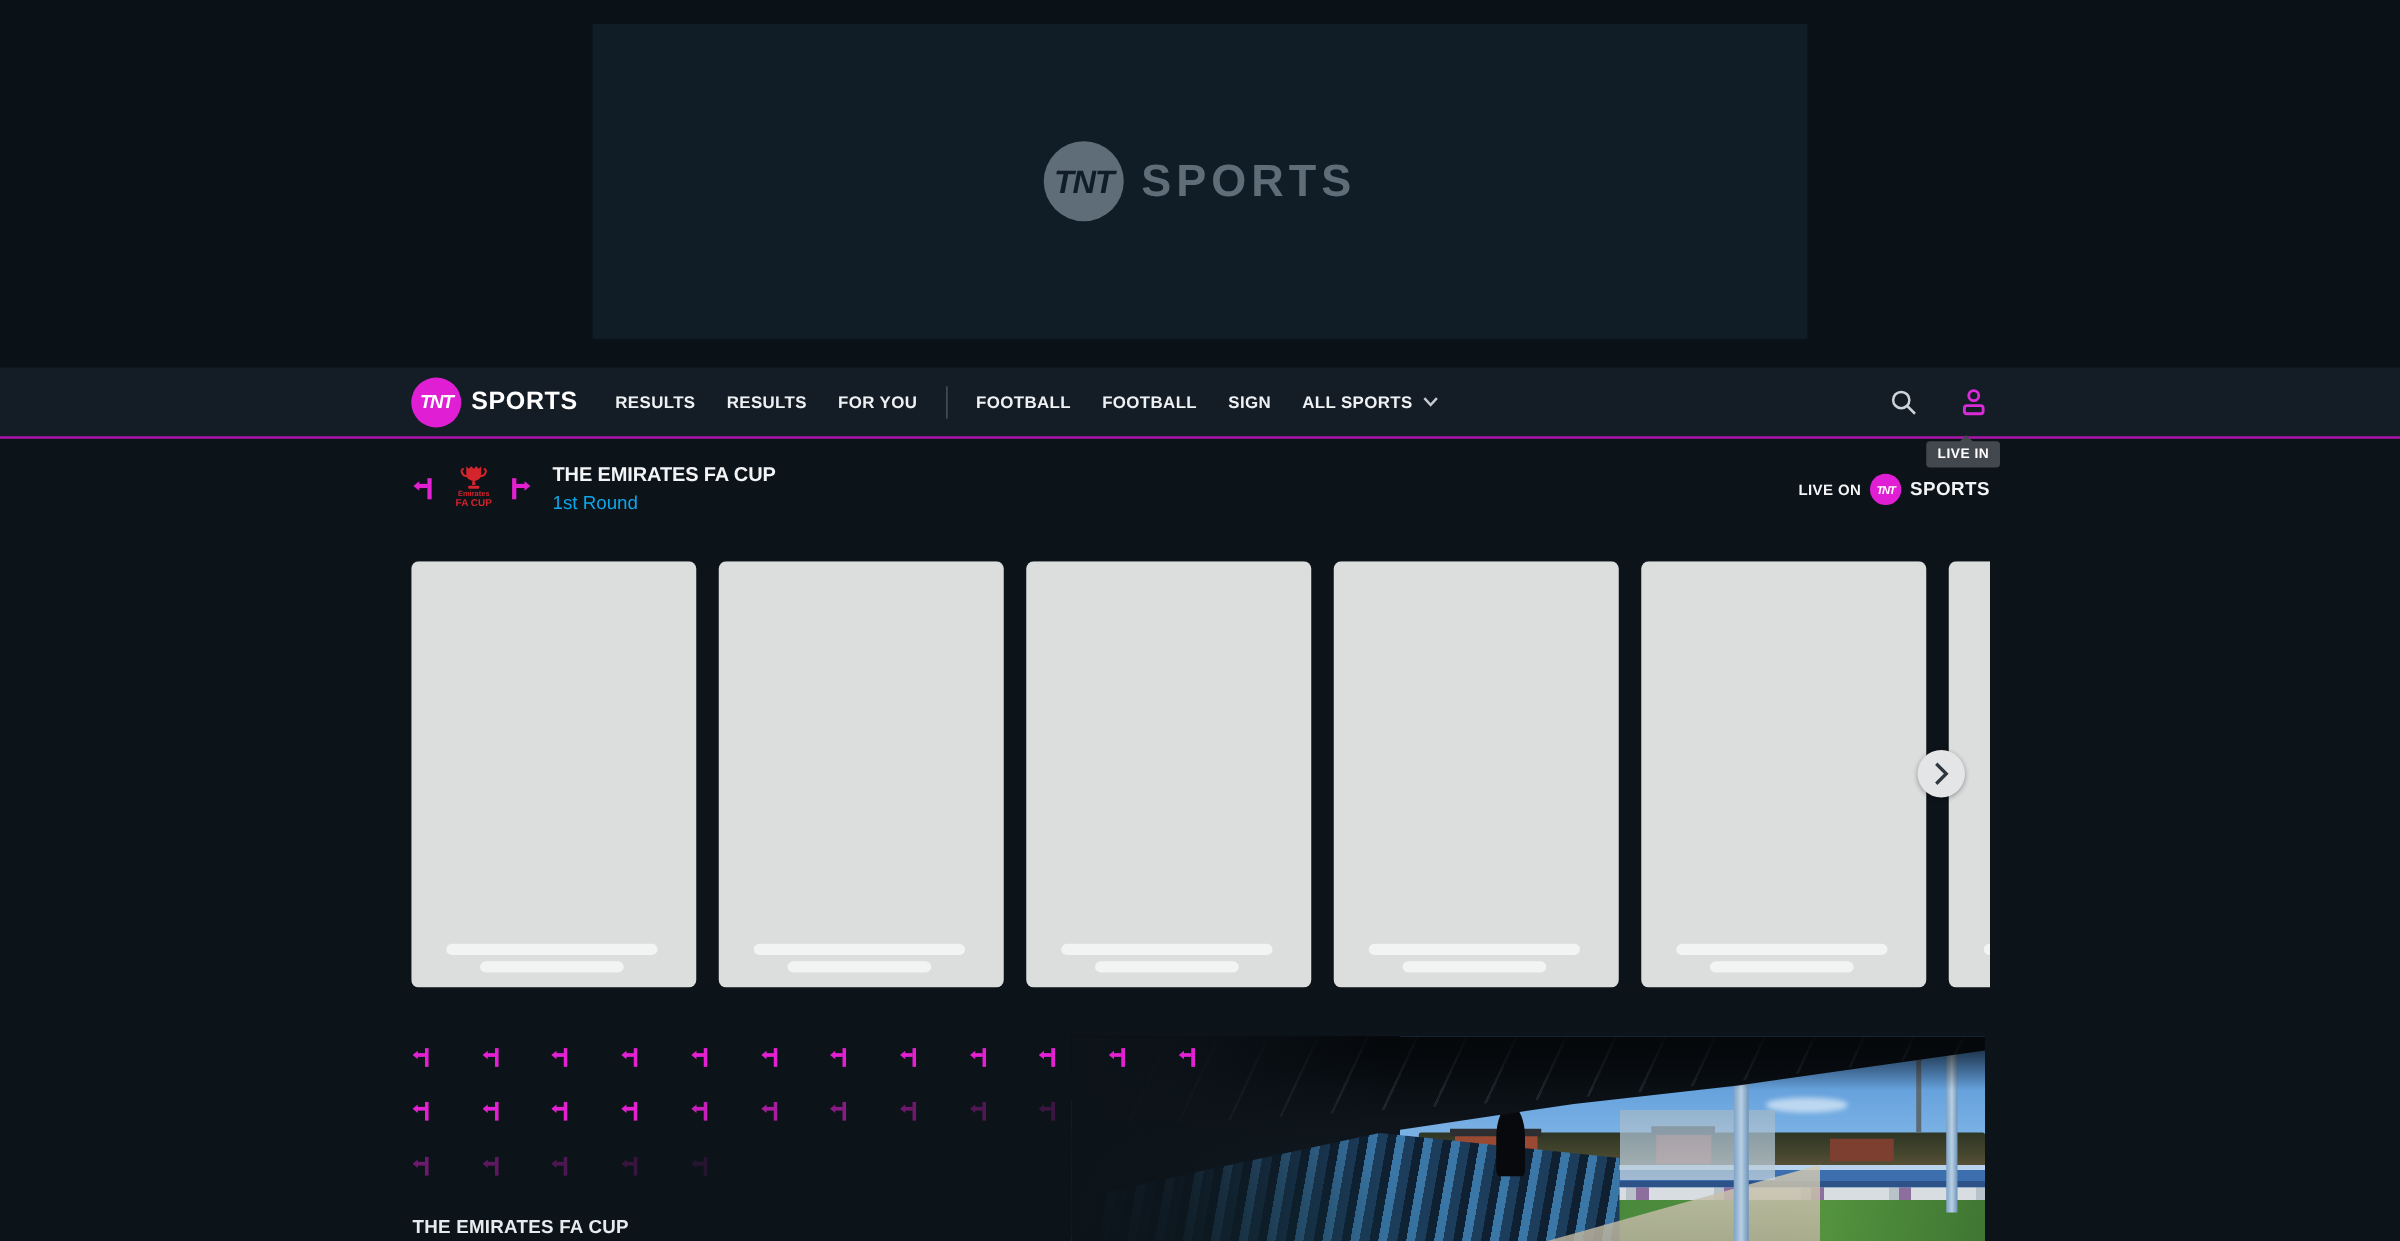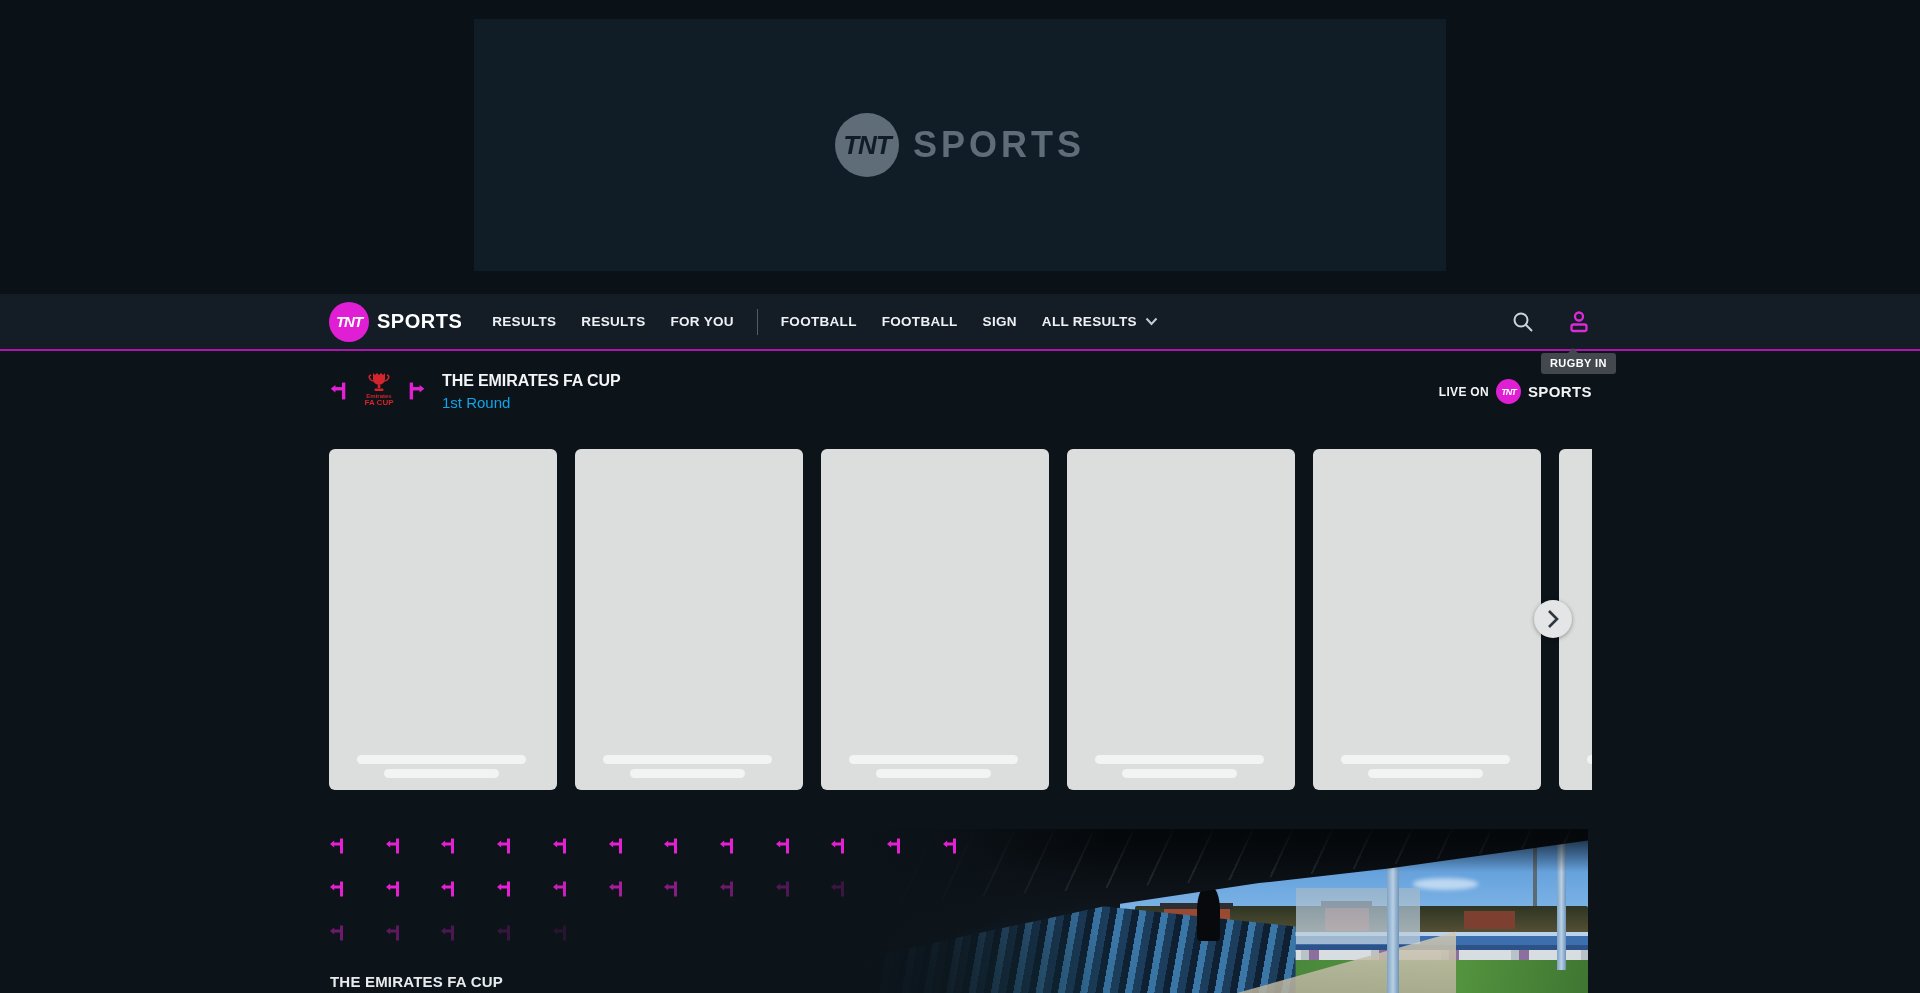--- a/index.html
+++ b/index.html
@@ -113,21 +113,21 @@
           <li class="nav-item">RESULTS</li>
           <li class="nav-item">FOR YOU</li>
         </ul>
       <div class="nav-divider"></div>
       <ul class="nav-list" id="nav-sports">
           <li class="nav-item">FOOTBALL</li>
           <li class="nav-item">FOOTBALL</li>
           <li class="nav-item">SIGN</li>
         </ul>
       <div class="all-sports">
-        <span class="nav-item">ALL RESULTS</span>
+        <span class="nav-item">ALL SPORTS</span>
         <svg width="13" height="9" viewBox="0 0 13 9">
             <polyline points="1.5,1.5 6.5,7 11.5,1.5" fill="none" stroke="#c4cad0" stroke-width="2"></polyline>
           </svg>
       </div>
       <div class="nav-icons">
         <div class="icon-btn">
           <svg width="24" height="24" viewBox="0 0 24 24">
               <circle cx="10" cy="10" r="6.5" fill="none" stroke="#cdd3d8" stroke-width="2"></circle>
               <line x1="14.8" y1="14.8" x2="21" y2="21" stroke="#cdd3d8" stroke-width="2"></line>
             </svg>
@@ -137,21 +137,21 @@
               <circle cx="12" cy="6.5" r="4" fill="none" stroke="#da2bd8" stroke-width="2.3"></circle>
               <rect x="4.5" y="14.5" width="15" height="6.5" rx="2" fill="none" stroke="#da2bd8" stroke-width="2.3"></rect>
             </svg>
         </div>
       </div>
     </div>
   </div>
 
   <div class="tooltip">
     <div class="caret"></div>
-    <span>RUGBY IN</span>
+    <span>LIVE IN</span>
   </div>
 
   <svg class="round-arrow arrow-prev" viewBox="0 0 13 16">
     <rect x="10" y="0.5" width="3" height="15" fill="#e321d2"></rect>
       <rect x="3.2" y="4.5" width="7" height="3" fill="#e321d2"></rect>
       <polygon points="0,6 4.2,2.6 4.2,9.4" fill="#e321d2"></polygon>
   </svg>
   <div class="fa-logo">
     <svg width="24" height="22" viewBox="0 0 24 22">
       <path d="M6 2 L8 4 L10 2 L12 4 L14 2 L16 4 L18 2 L18 8 Q18 13 12 14 Q6 13 6 8 Z" fill="#d4242c"></path>

